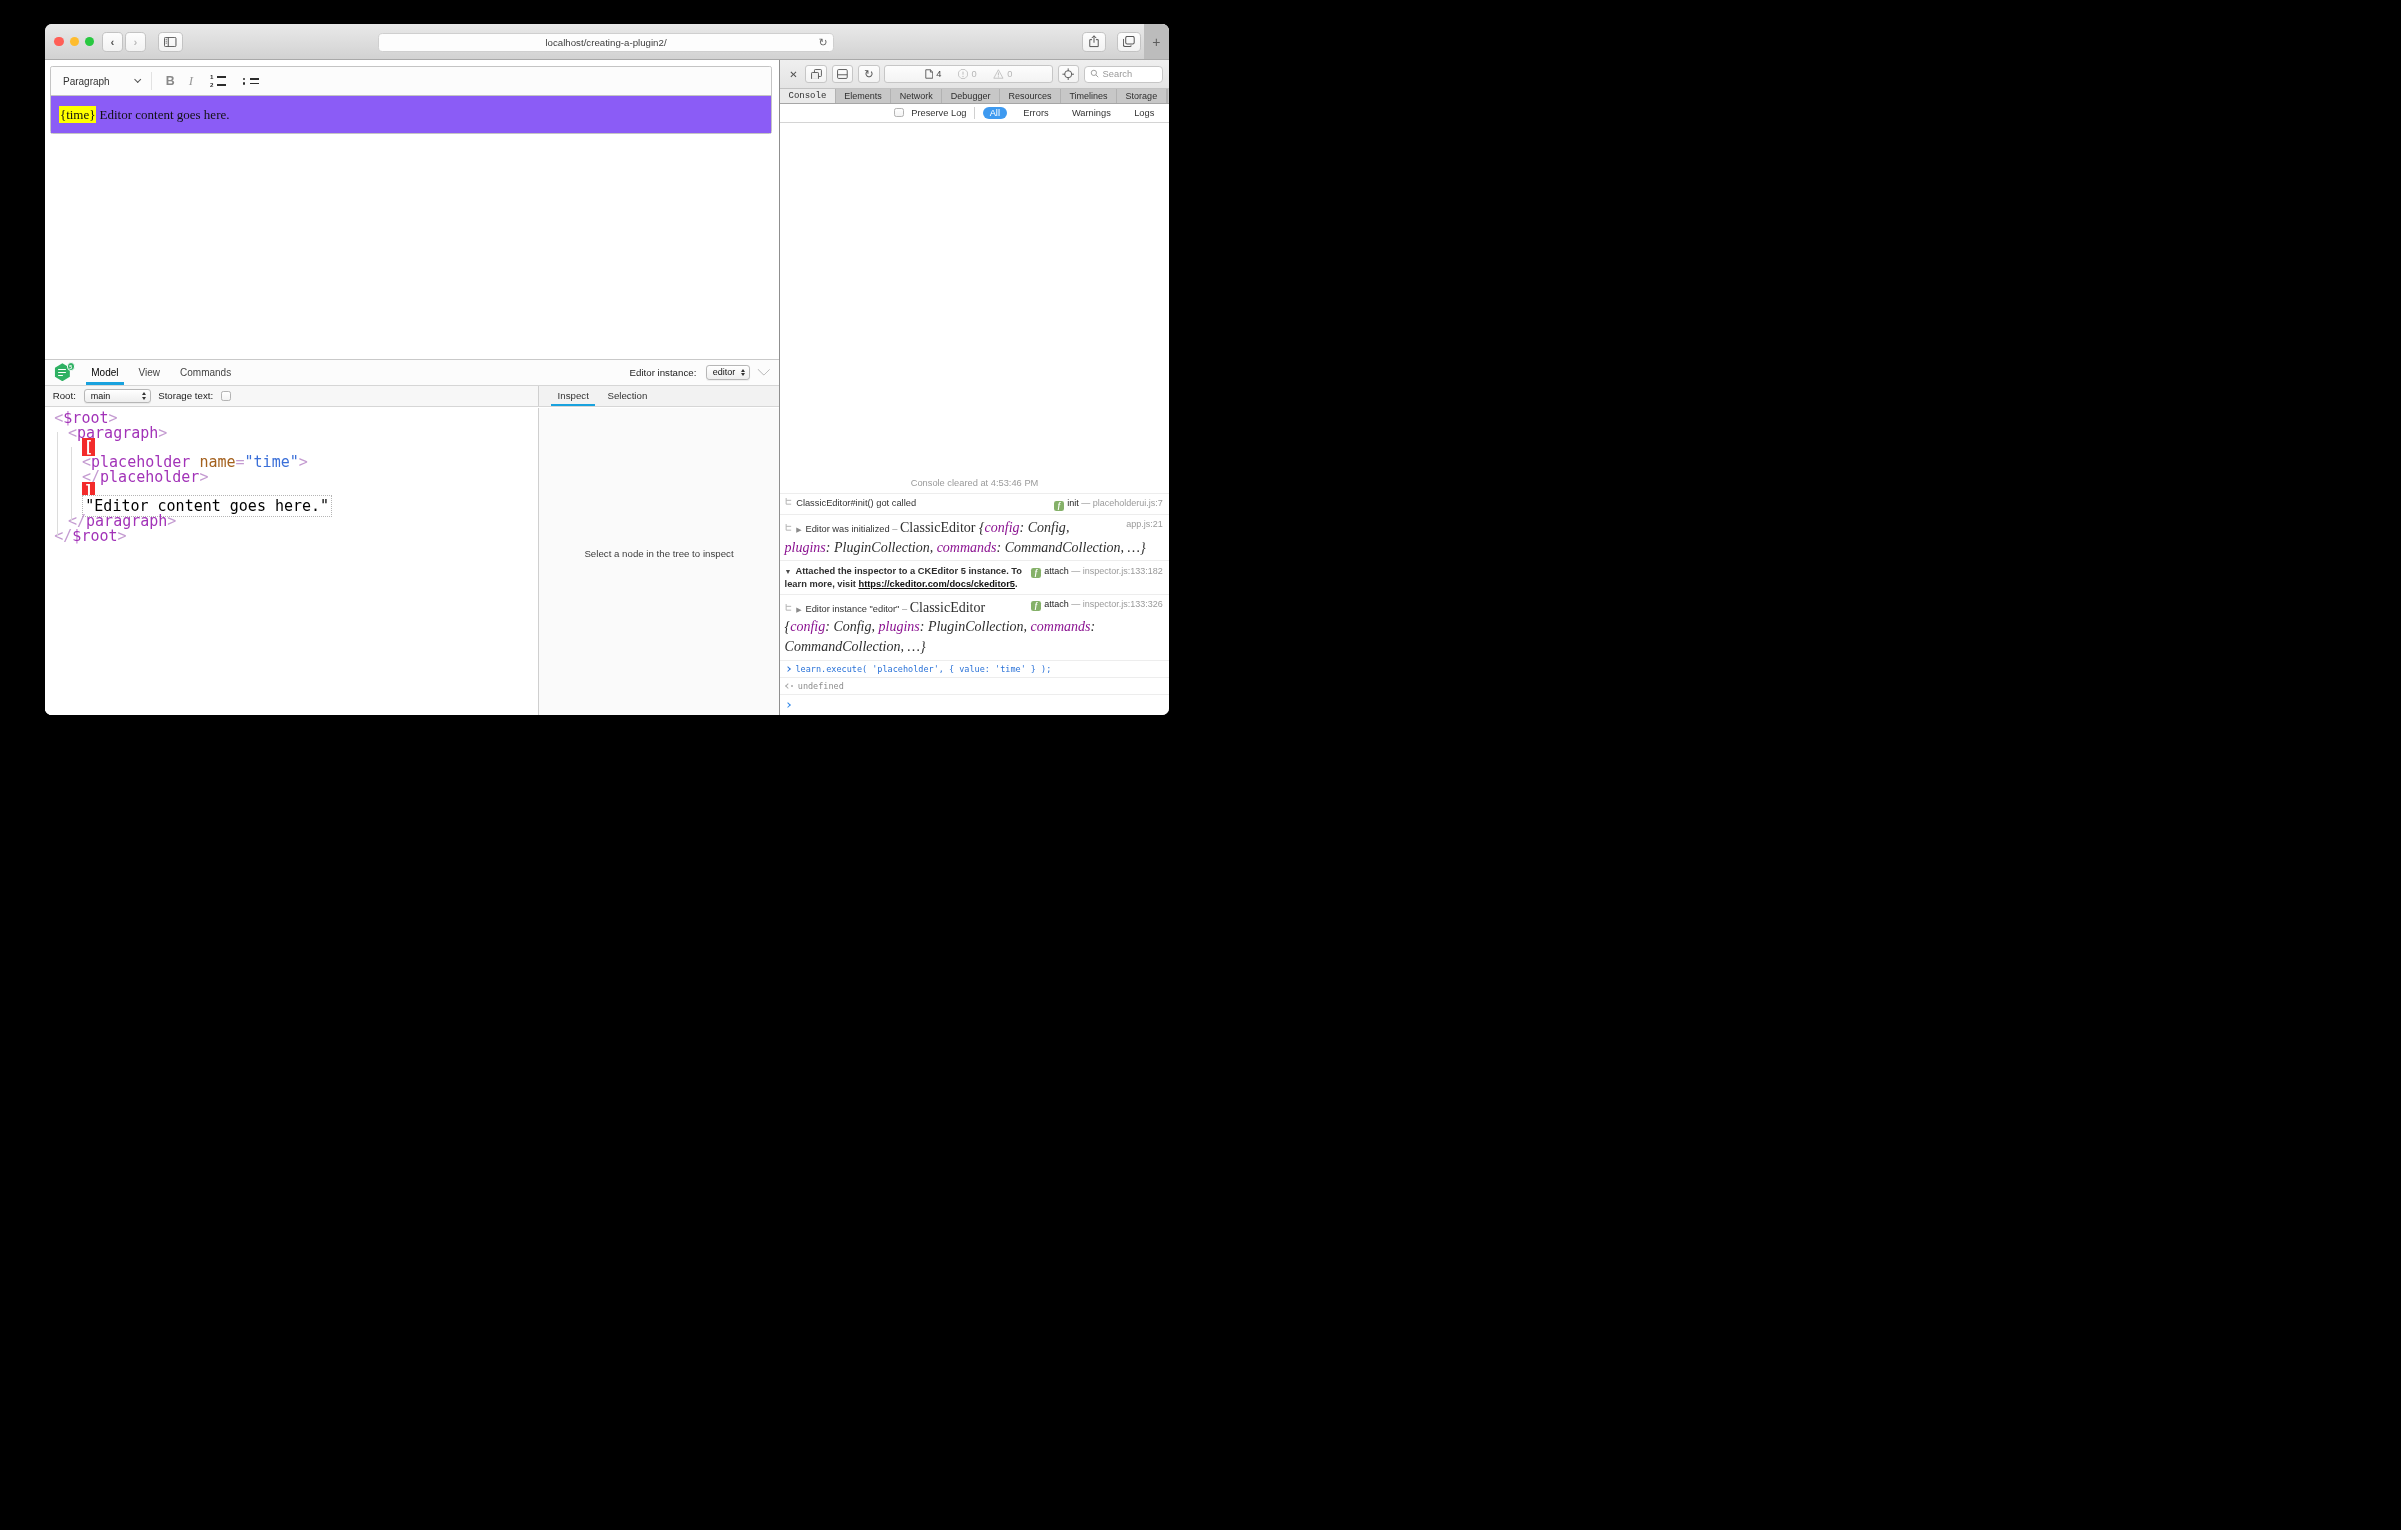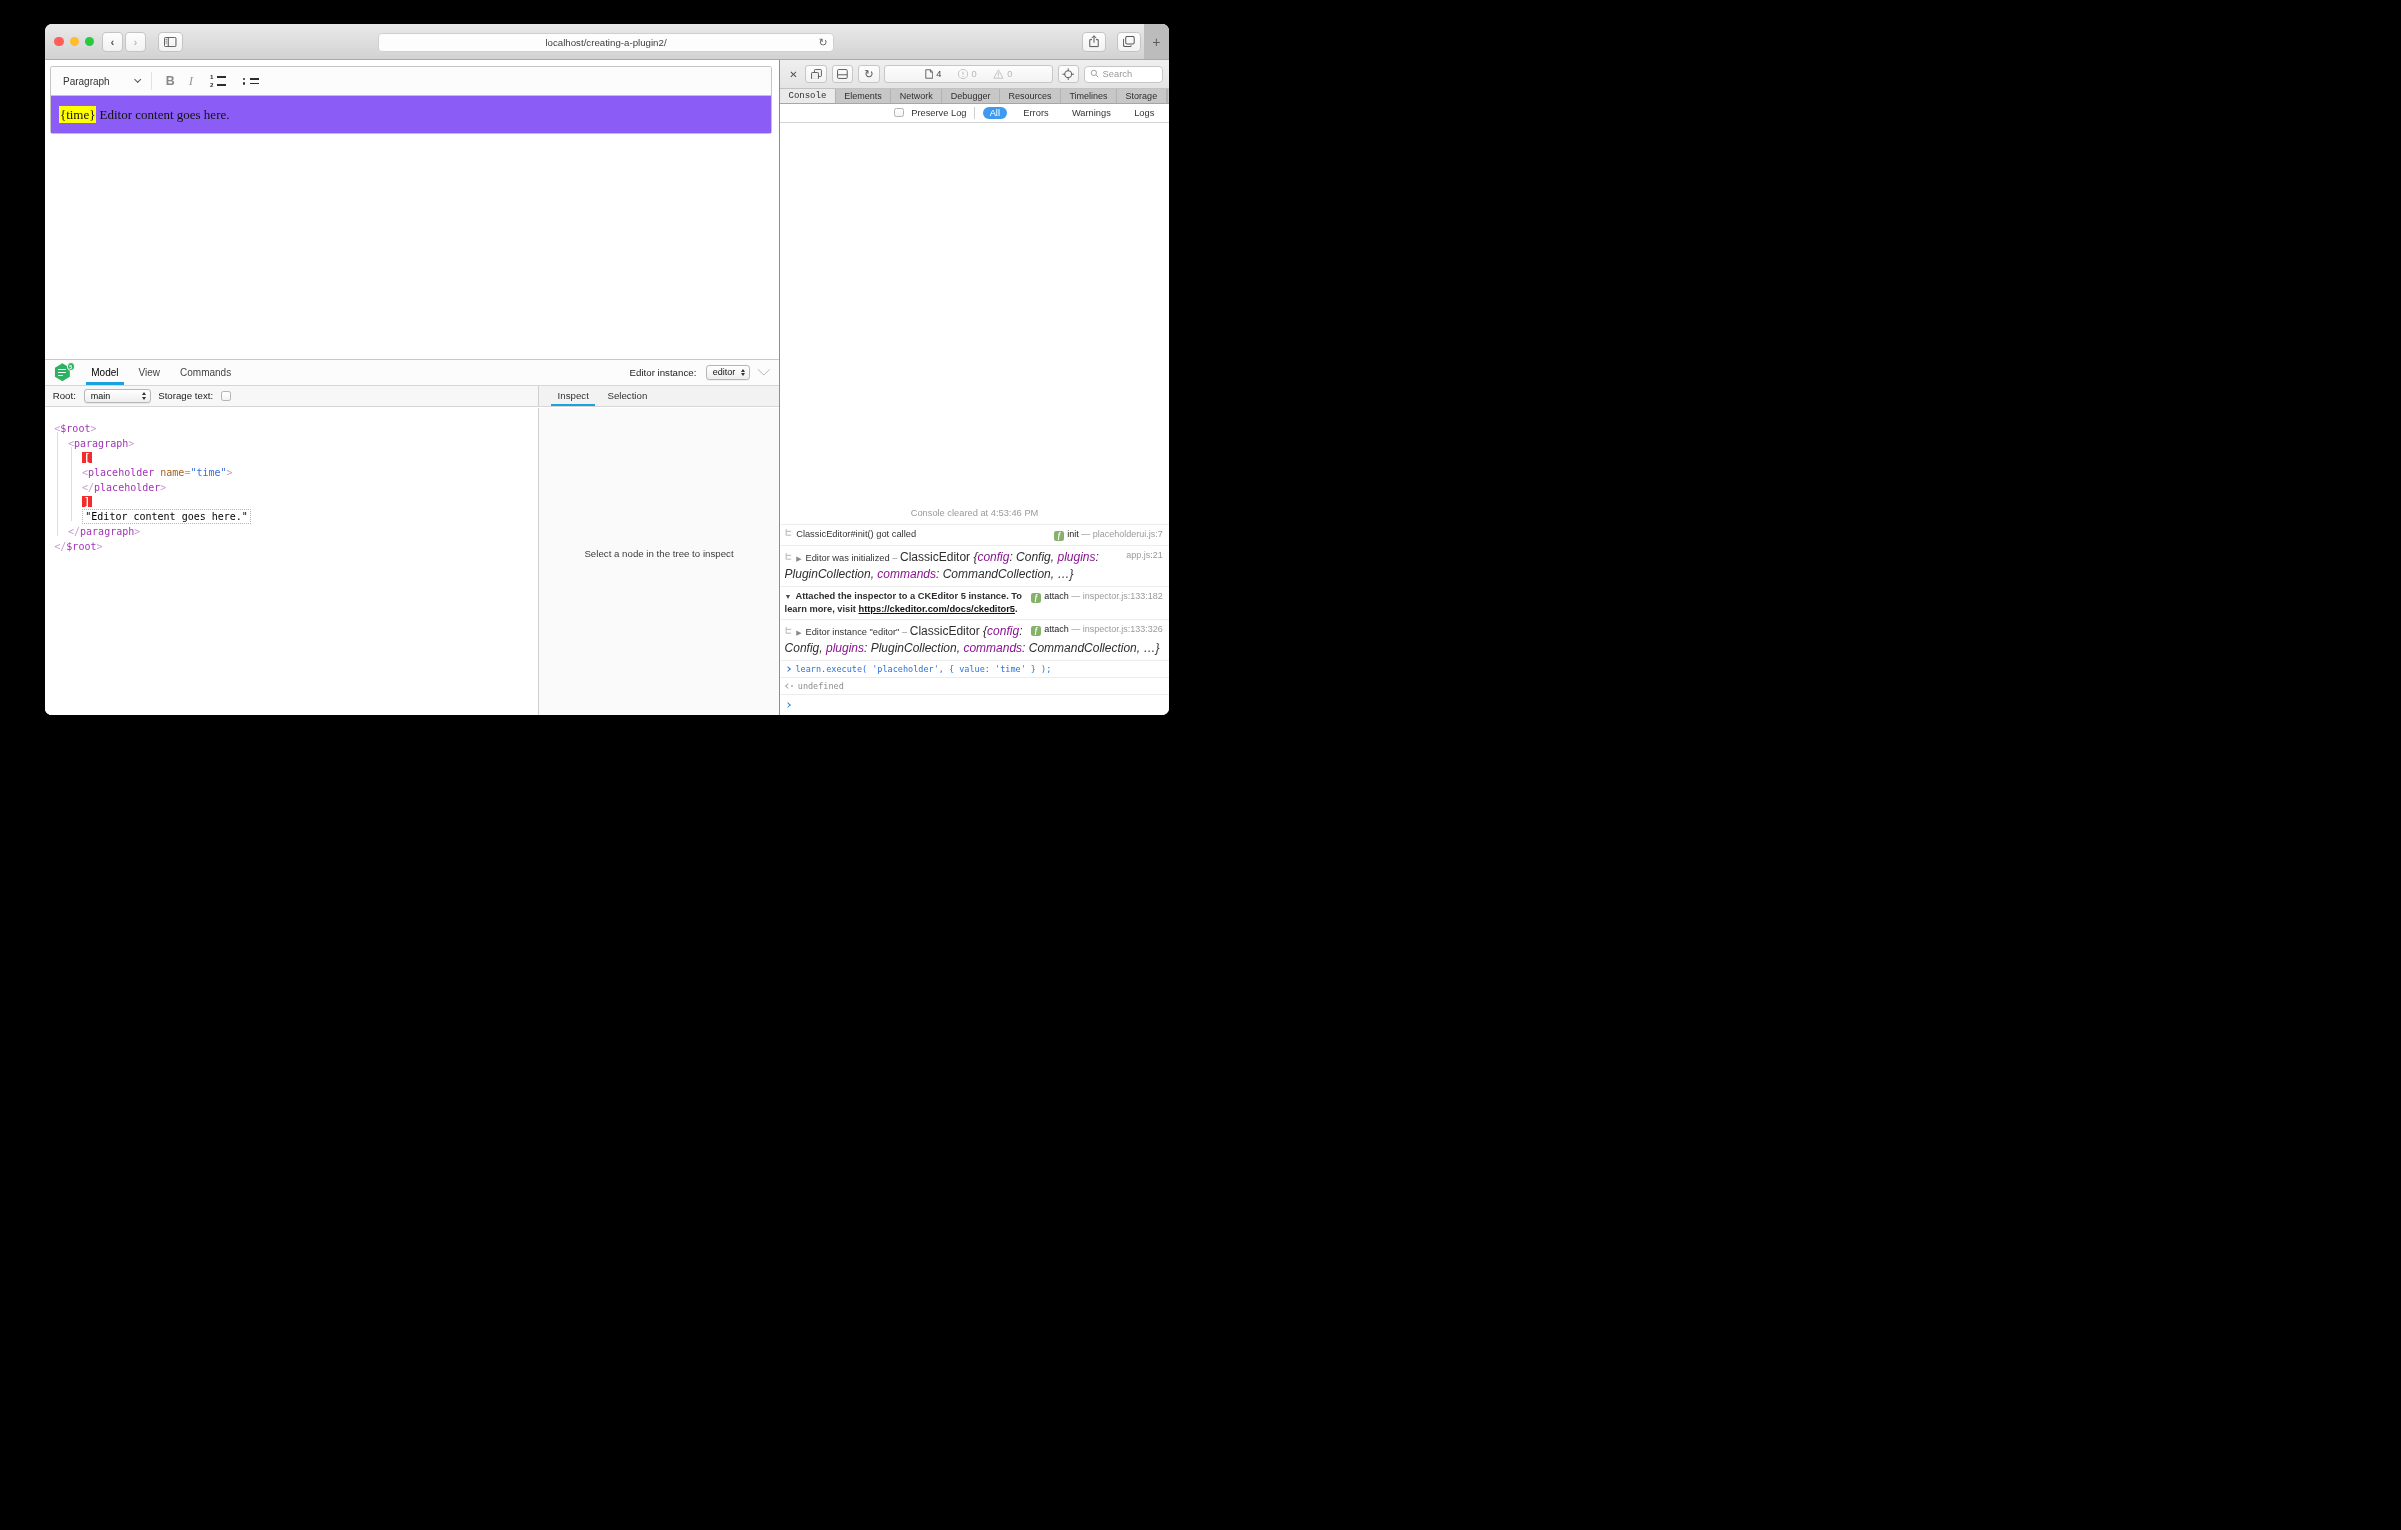--- a/index.html
+++ b/index.html
@@ -82,21 +82,21 @@
   .insp-controls{ height:21.7px; border-bottom:0.8px solid #d6d6d6; background:#f7f7f7; position:relative; }
   .ctrl-left{ position:absolute; left:0; top:0; bottom:0; width:493px; display:flex; align-items:center;
               gap:7.7px; padding-left:7.7px; font-size:9.7px; color:#222; }
   .checkbox{ width:10px; height:10px; border:0.8px solid #b3b3b3; border-radius:2.3px; background:linear-gradient(#fff,#f3f3f3); }
   .ctrl-right{ position:absolute; left:493px; right:0; top:0; bottom:0; border-left:0.8px solid #cfcfcf;
                background:#f2f2f2; display:flex; align-items:stretch; padding-left:9.3px; }
   .side-tab{ display:flex; align-items:center; padding:0 9.3px; font-size:9.7px; color:#333; position:relative; }
   .side-tab.active::after{ content:""; position:absolute; left:3.1px; right:3.1px; bottom:0; height:2.3px; background:#19a2de; }
   .insp-body{ position:absolute; left:0; right:0; top:48px; bottom:0; }
   .tree-pane{ position:absolute; left:0; top:0; bottom:0; width:493px; background:#fff; overflow:hidden;
-              font-family:"DejaVu Sans Mono", monospace; font-size:10px; padding-top:14px; }
+              font-family:"DejaVu Sans Mono", monospace; font-size:15px; padding-top:3px; }
   .guide{ position:absolute; width:0.8px; background:#dcdcdc; }
   .tree-line{ height:14.7px; line-height:14.7px; white-space:pre; }
   .seg-ang{ color:#c49bd1; } .seg-tag{ color:#a233b8; } .seg-attr{ color:#a4611e; }
   .seg-str{ color:#3a6fd8; } .seg-plain{ color:#333; }
   .seg-marker{ background:#f32b2b; color:#fff; padding:0 1.9px; font-weight:bold; }
   .seg-qtext{ border:0.8px dotted #b5b5b5; padding:0.8px 2.3px; color:#000; background:#fff; }
   .side-pane{ position:absolute; left:493px; right:0; top:0; bottom:0; border-left:0.8px solid #cfcfcf;
               background:#fafafa; display:flex; align-items:center; justify-content:center; }
   .empty-msg{ font-size:9.7px; color:#3c3c3c; margin-top:-17px; }
 
@@ -133,21 +133,21 @@
   .msg{ border-top:0.8px solid #ededed; padding:3.1px 6.2px 3.1px 4.6px; line-height:1.4; }
   .msg-meta{ float:right; margin-left:7.7px; white-space:nowrap; font-size:9px; color:#9a9a9a; }
   .msg-meta .fn{ color:#222; }
   .fbadge{ display:inline-block; width:10px; height:10px; background:#85b169; border-radius:2.3px; color:#fff;
            font-family:"Liberation Serif", serif; font-style:italic; font-weight:bold; font-size:7.7px;
            text-align:center; line-height:10px; margin-right:3.1px; vertical-align:-1.5px; }
   .tree-ico{ color:#a9a9a9; margin-right:3.9px; vertical-align:-0.8px; }
   .disc{ font-size:7px; margin-right:3.9px; }
   .disc.collapsed{ color:#8a8a8a; } .disc.expanded{ color:#4a4a4a; }
   .seg-dim{ color:#8e8e8e; }
-  .seg-mono, .seg-obj, .seg-objv, .seg-key{ font-family:Liberation Sans, sans-serif; font-size:12px; }
+  .seg-mono, .seg-obj, .seg-objv, .seg-key{ font-family:Liberation Serif, serif; font-size:14px; }
   .seg-obj, .seg-objv, .seg-key{ font-style:italic; }
   .seg-key{ color:#8b1391; }
   .seg-bold{ font-weight:bold; }
   .seg-link{ font-weight:bold; color:#111; text-decoration:underline; }
   .echo-row{ border-top:0.8px solid #ededed; padding:3.1px 6.2px 3.1px 6.2px; color:#2a72d8;
              font-family:"DejaVu Sans Mono", monospace; font-size:8.5px; display:flex; align-items:center; gap:5.4px; }
   .chev-r{ width:3.9px; height:3.9px; border-top:1.5px solid #2a72d8; border-right:1.5px solid #2a72d8;
            transform:rotate(45deg); flex:0 0 auto; }
   .result-row{ border-top:0.8px solid #ededed; padding:3.1px 6.2px; color:#8e8e8e;
                font-family:"DejaVu Sans Mono", monospace; font-size:8.5px; display:flex; align-items:center; gap:4.6px; }

